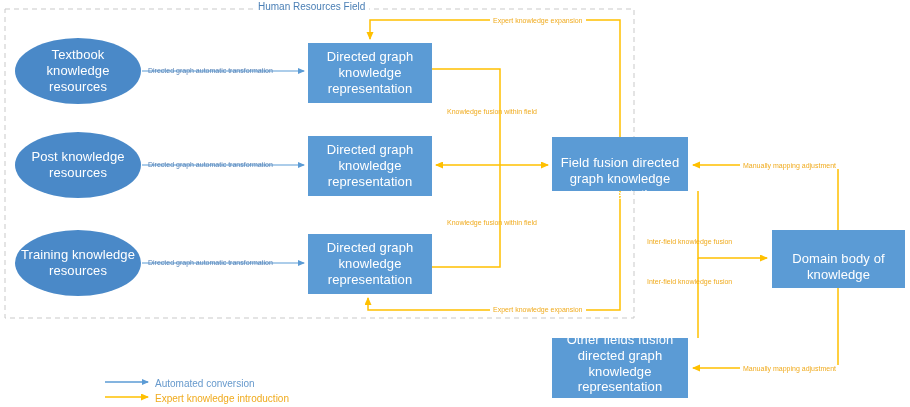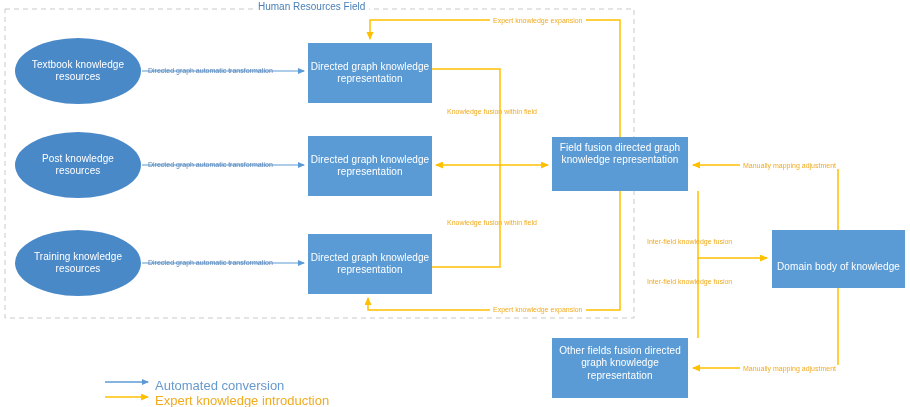--- a/index.html
+++ b/index.html
@@ -3,32 +3,32 @@
 <meta charset="utf-8">
 <style>
   html,body{margin:0;padding:0;background:#ffffff;}
   body{width:910px;height:407px;overflow:hidden;
        font-family:"Liberation Sans","DejaVu Sans",sans-serif;}
   #stage{position:relative;width:910px;height:407px;border-radius:17px;}
   #stage svg{position:absolute;left:0;top:0;}
   .node-label{
     position:absolute;display:flex;align-items:center;justify-content:center;
     text-align:center;color:#ffffff;line-height:1.22;pointer-events:none;
-    font-size:10px;letter-spacing:.1px;
+    font-size:13px;letter-spacing:.1px;
   }
   .edge-label{
     position:absolute;color:#f0ab1e;font-size:7px;white-space:nowrap;
     line-height:1;
   }
   .edge-label.blue{color:#5583b8;}
   .field-title{
     position:absolute;color:#4a7fb5;font-size:10px;white-space:nowrap;
     background:#ffffff;padding:0 4px;
   }
-  .legend-label{position:absolute;font-size:13px;white-space:nowrap;}
+  .legend-label{position:absolute;font-size:10px;white-space:nowrap;}
   .legend-label.auto{color:#6699cc;}
   .legend-label.expert{color:#f0ab1e;}
 </style>
 </head>
 <body>
 
 <div id="stage">
 
   <svg width="910" height="407">
     <defs>
@@ -84,21 +84,21 @@
 
   <div class="field-title" style="left:254px;top:1px;">Human Resources Field</div>
 
   <div class="node-label" style="left:20px;top:53px;width:116px;height:36px;">Textbook knowledge resources</div>
   <div class="node-label" style="left:20px;top:147px;width:116px;height:36px;">Post knowledge resources</div>
   <div class="node-label" style="left:20px;top:245px;width:116px;height:36px;">Training knowledge resources</div>
 
   <div class="node-label" style="left:310px;top:43px;width:120px;height:60px;">Directed graph knowledge representation</div>
   <div class="node-label" style="left:310px;top:136px;width:120px;height:60px;">Directed graph knowledge representation</div>
   <div class="node-label" style="left:310px;top:234px;width:120px;height:60px;">Directed graph knowledge representation</div>
-  <div class="node-label" style="left:554px;top:121px;width:132px;height:66px;">Field fusion directed graph knowledge representation</div>
+  <div class="node-label" style="left:554px;top:146px;width:132px;height:66px;">Field fusion directed graph knowledge representation</div>
   <div class="node-label" style="left:774px;top:230px;width:129px;height:74px;">Domain body of knowledge</div>
   <div class="node-label" style="left:554px;top:338px;width:132px;height:51px;">Other fields fusion directed graph knowledge representation</div>
 
   <div class="edge-label blue" style="left:148px;top:67px;">Directed graph automatic transformation</div>
   <div class="edge-label blue" style="left:148px;top:161px;">Directed graph automatic transformation</div>
   <div class="edge-label blue" style="left:148px;top:259px;">Directed graph automatic transformation</div>
 
   <div class="edge-label" style="left:490px;top:17px;background:#fff;padding:0 3px;">Expert knowledge expansion</div>
   <div class="edge-label" style="left:490px;top:306px;background:#fff;padding:0 3px;">Expert knowledge expansion</div>
 

